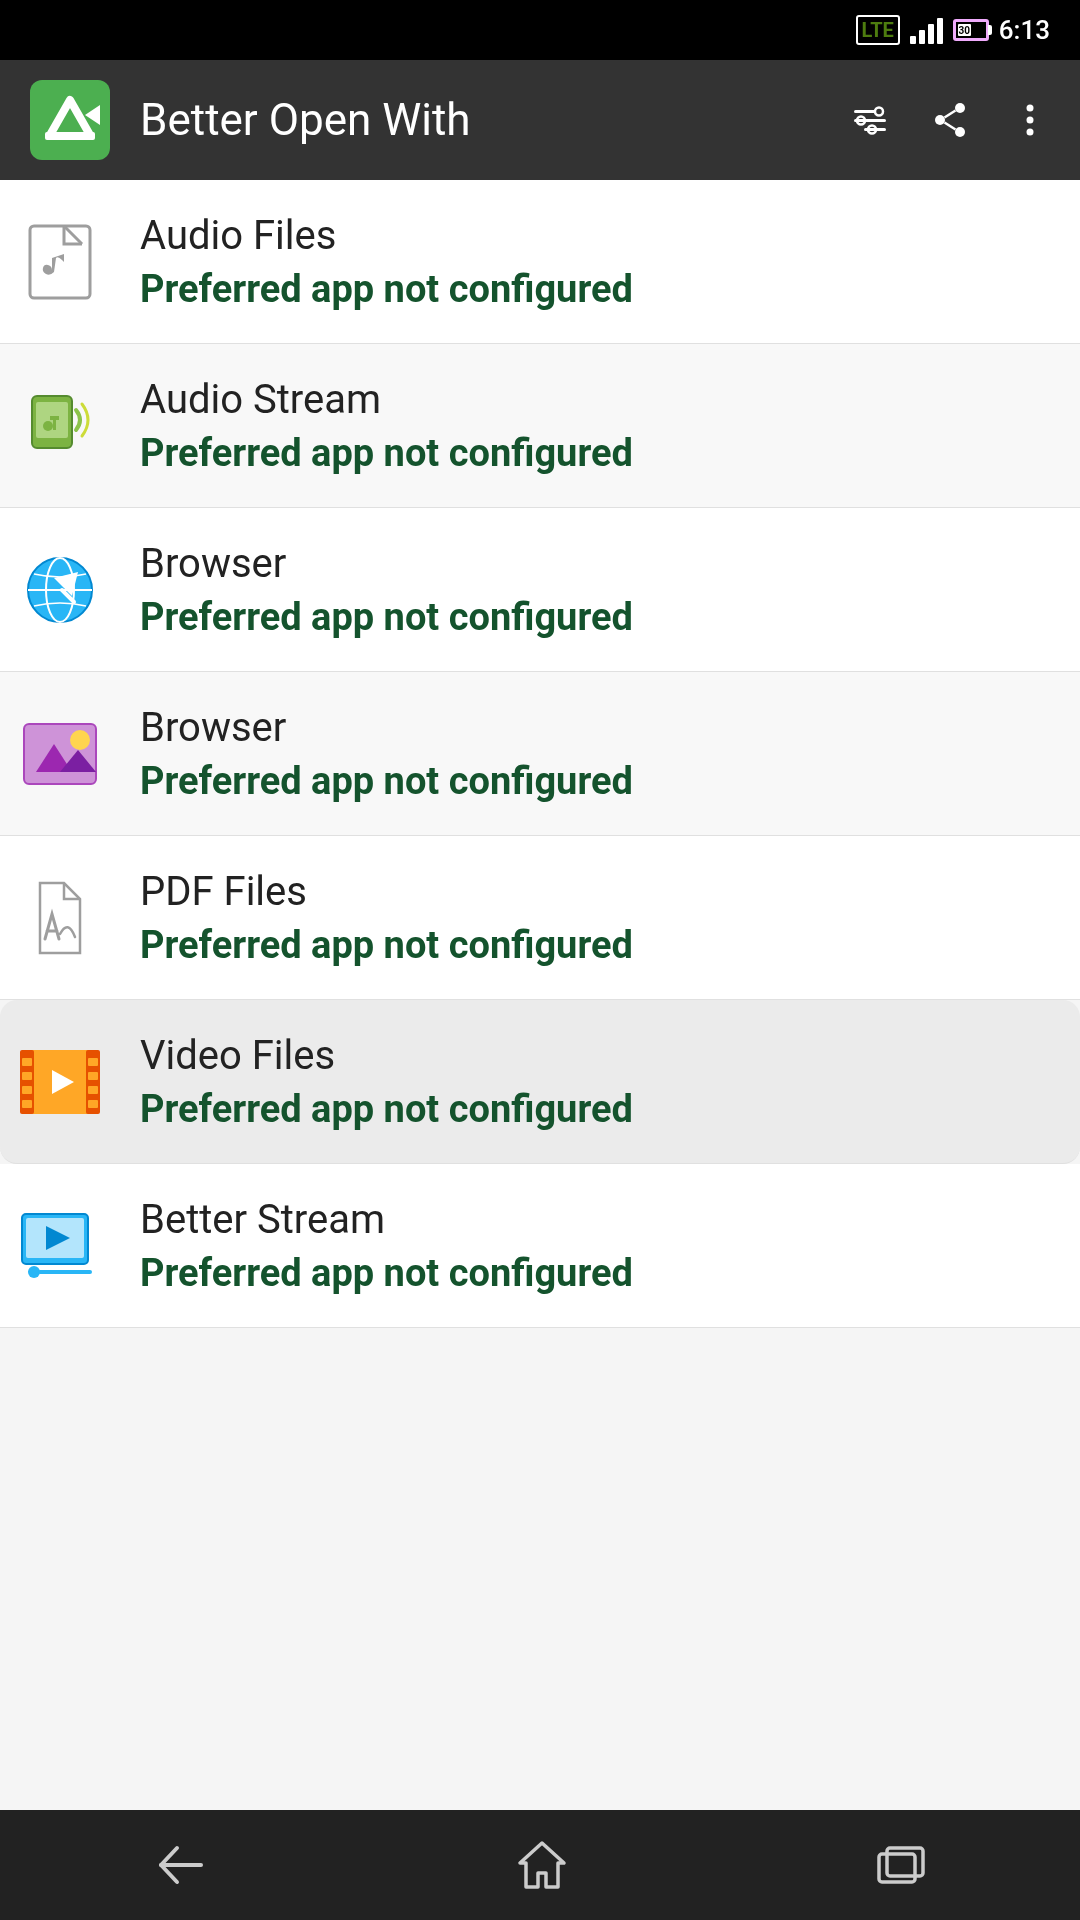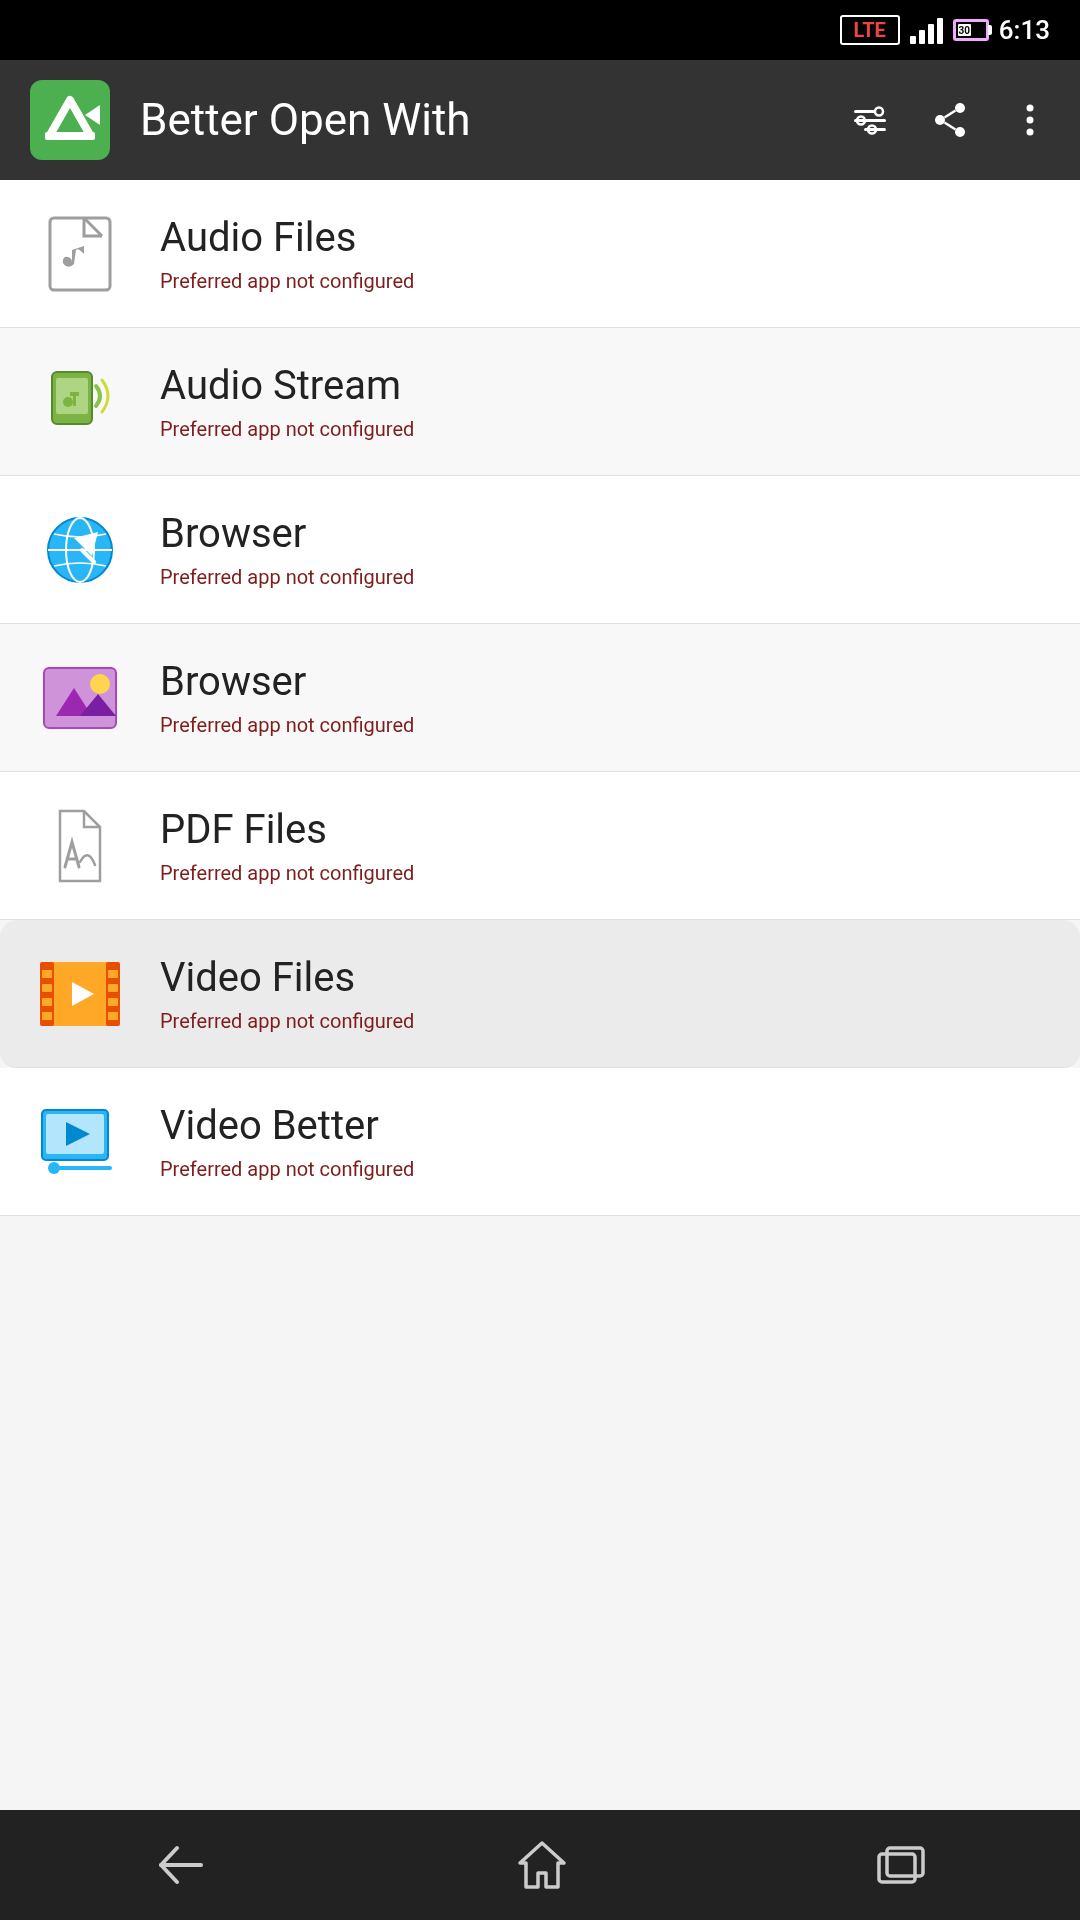--- a/index.html
+++ b/index.html
@@ -51,25 +51,25 @@
       height: 28px;
     }
 
     .signal-bar {
       background: #fff;
       width: 6px;
       border-radius: 1px;
     }
 
     .lte-badge {
-      color: #ef4444;
+      color: #4d7c0f;
       font-size: 20px;
       font-weight: bold;
       border: 2px solid #fff;
-      padding: 1px 12px;
+      padding: 1px 4px;
       border-radius: 3px;
     }
 
     .battery-body {
       width: 36px;
       height: 22px;
       border: 3px solid #f0abfc;
       border-radius: 3px;
       position: relative;
       display: flex;
@@ -153,21 +153,21 @@
     
     .list-container {
       flex: 1;
       background: #f5f5f5;
       overflow: hidden;
     }
 
     .list-item {
       display: flex;
       align-items: center;
-      padding: 32px 40px;
+      padding: 32px 20px;
       background: #fff;
       border-bottom: 1px solid #e0e0e0;
       cursor: pointer;
       min-height: 148px;
     }
 
     .list-item:nth-child(even) {
       background: #f8f8f8;
     }
 
@@ -192,23 +192,23 @@
       gap: 8px;
     }
 
     .item-title {
       font-size: 40px;
       color: #222;
       font-weight: 400;
     }
 
     .item-subtitle {
-      font-size: 20px;
-      color: #7f1d1d;
-      font-weight: 400;
+      font-size: 38px;
+      color: #14532d;
+      font-weight: 700;
     }
 
     
     .bottom-nav {
       width: 100%;
       height: 110px;
       background: #222;
       display: flex;
       align-items: center;
       justify-content: space-around;
@@ -419,21 +419,21 @@
         <rect x="2" y="4" width="66" height="50" rx="4" fill="#29B6F6" stroke="#0288D1" stroke-width="2"></rect>
         <rect x="6" y="8" width="58" height="40" rx="2" fill="#B3E5FC"></rect>
 
         <polygon points="26,16 26,40 50,28" fill="#0288D1"></polygon>
 
         <circle cx="14" cy="62" r="6" fill="#29B6F6"></circle>
         <line x1="20" y1="62" x2="70" y2="62" stroke="#29B6F6" stroke-width="4" stroke-linecap="round"></line>
       </svg>
     </div>
     <div class="list-item-content">
-      <span class="item-title">Video Better</span>
+      <span class="item-title">Better Stream</span>
       <span class="item-subtitle">Preferred app not configured</span>
     </div>
   </div>
 
 </div>
 
 <div class="bottom-nav">
 
   <div class="nav-btn">
     <svg width="56" height="46" viewBox="0 0 56 46" xmlns="http://www.w3.org/2000/svg">

